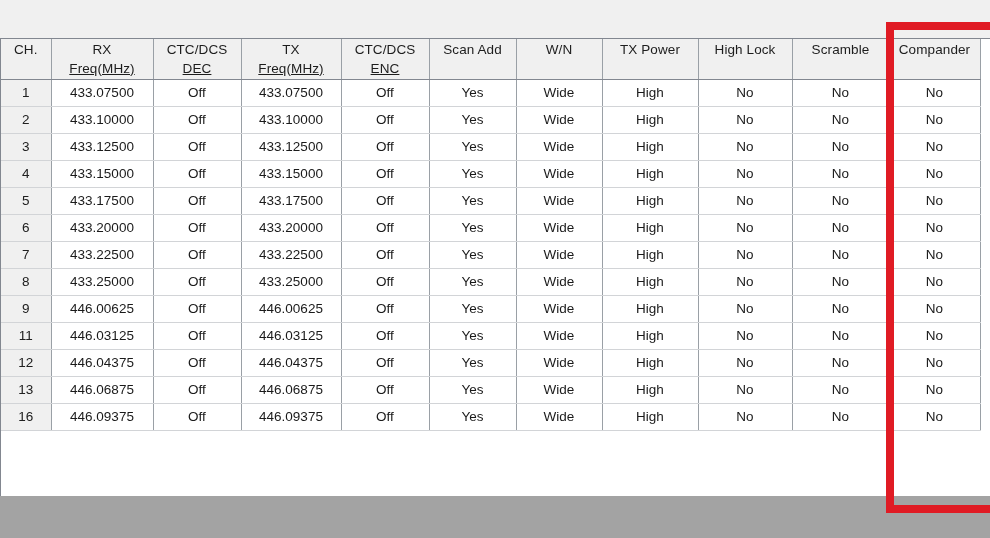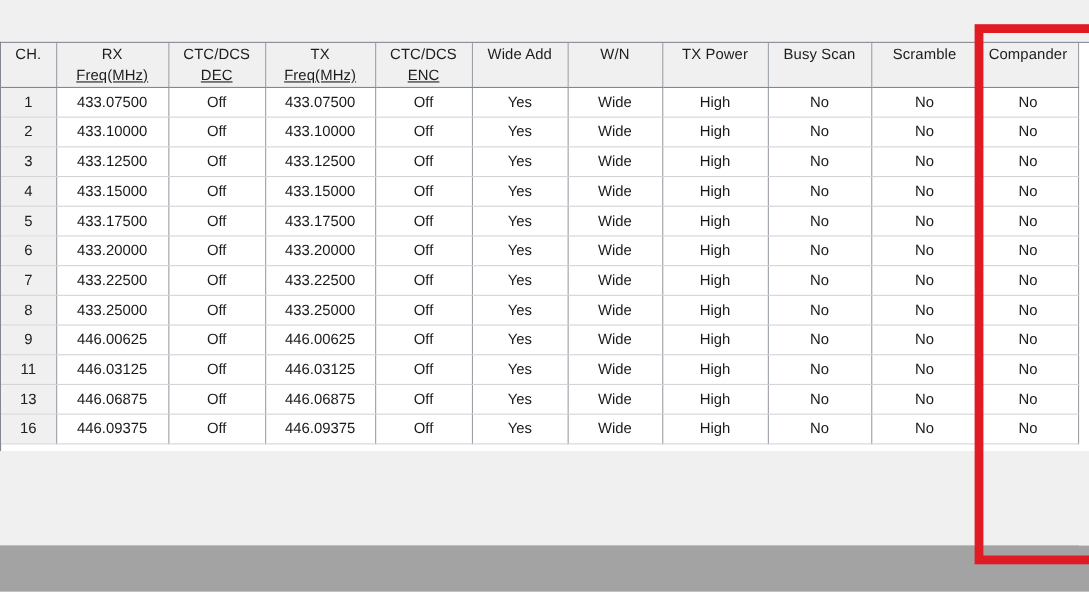--- a/index.html
+++ b/index.html
@@ -22,21 +22,21 @@
     width: 990px; height: 38px;
     background: #f0f0f0;
   }
 
   
   #grid-wrap {
     position: absolute;
     left: 0;
     top: 38px;
     width: 990px;
-    height: 372px;
+    height: 458px;
     background: #ffffff;
     border-top: 1px solid #828790;
     border-left: 1px solid #828790;
     box-sizing: border-box;
     overflow: hidden;
   }
 
   table.grid {
     border-collapse: collapse;
     table-layout: fixed;
@@ -163,30 +163,30 @@
           </th>
           <th>
             <span class="hl1">TX</span>
             <span class="hl2">Freq(MHz)</span>
           </th>
           <th>
             <span class="hl1">CTC/DCS</span>
             <span class="hl2">ENC</span>
           </th>
           <th>
-            <span class="hl1">Wide Add</span>
+            <span class="hl1">Scan Add</span>
           </th>
           <th>
             <span class="hl1">W/N</span>
           </th>
           <th>
             <span class="hl1">TX Power</span>
           </th>
           <th>
-            <span class="hl1">Busy Scan</span>
+            <span class="hl1">High Lock</span>
           </th>
           <th>
             <span class="hl1">Scramble</span>
           </th>
           <th>
             <span class="hl1">Compander</span>
           </th>
         </tr>
     </thead>
     <tbody>
@@ -305,20 +305,33 @@
           <td>High</td>
           <td>No</td>
           <td>No</td>
           <td>No</td>
         </tr>
         <tr>
           <td class="chcell">11</td>
           <td>446.03125</td>
           <td>Off</td>
           <td>446.03125</td>
+          <td>Off</td>
+          <td>Yes</td>
+          <td>Wide</td>
+          <td>High</td>
+          <td>No</td>
+          <td>No</td>
+          <td>No</td>
+        </tr>
+        <tr>
+          <td class="chcell">12</td>
+          <td>446.04375</td>
+          <td>Off</td>
+          <td>446.04375</td>
           <td>Off</td>
           <td>Yes</td>
           <td>Wide</td>
           <td>High</td>
           <td>No</td>
           <td>No</td>
           <td>No</td>
         </tr>
         <tr>
           <td class="chcell">13</td>

